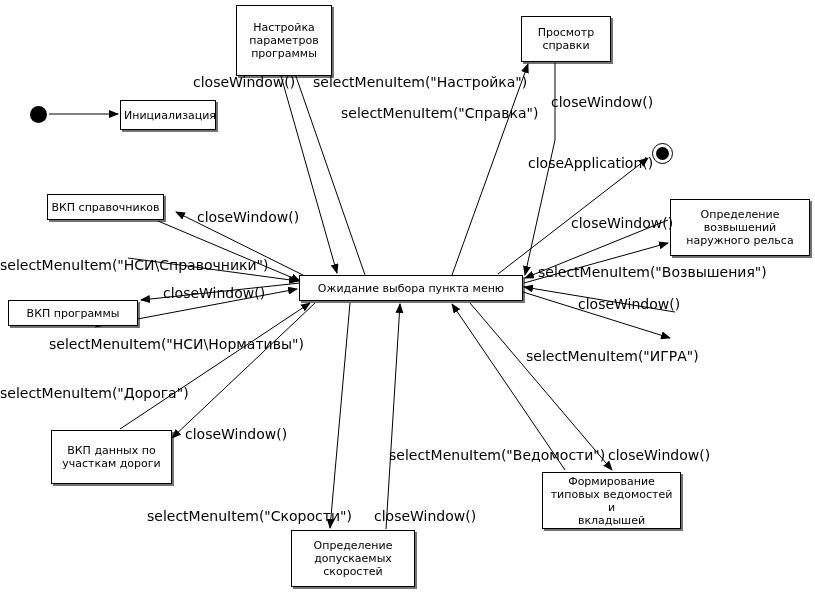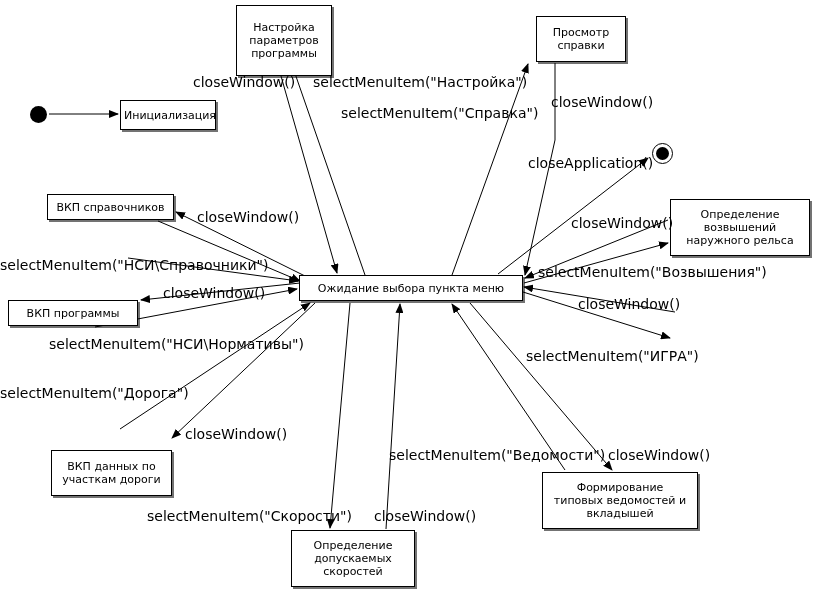--- a/index.html
+++ b/index.html
@@ -131,39 +131,39 @@
 
   <div class="end-dot-outer" style="left:652px; top:143px;"></div>
   <div class="end-dot-inner" style="left:656px; top:147px;"></div>
 
   <div class="node" style="left:120px; top:100px; width:96px; height:30px;">
     <span>Инициализация</span>
   </div>
   <div class="node" style="left:236px; top:5px; width:96px; height:71px;">
     <span>Настройка<br>параметров<br>программы</span>
   </div>
-  <div class="node" style="left:536px; top:16px; width:90px; height:46px;">
+  <div class="node" style="left:521px; top:16px; width:90px; height:46px;">
     <span>Просмотр<br>справки</span>
   </div>
   <div class="node" style="left:299px; top:275px; width:224px; height:26px;">
     <span>Ожидание выбора пункта меню</span>
   </div>
-  <div class="node" style="left:47px; top:194px; width:127px; height:26px;">
+  <div class="node" style="left:47px; top:194px; width:117px; height:26px;">
     <span>ВКП справочников</span>
   </div>
   <div class="node" style="left:8px; top:300px; width:130px; height:26px;">
     <span>ВКП программы</span>
   </div>
-  <div class="node" style="left:51px; top:450px; width:121px; height:46px;">
+  <div class="node" style="left:51px; top:430px; width:121px; height:54px;">
     <span>ВКП данных по<br>участкам дороги</span>
   </div>
   <div class="node" style="left:291px; top:530px; width:124px; height:57px;">
     <span>Определение<br>допускаемых<br>скоростей</span>
   </div>
-  <div class="node" style="left:542px; top:472px; width:156px; height:57px;">
+  <div class="node" style="left:542px; top:472px; width:139px; height:57px;">
     <span>Формирование<br>типовых ведомостей и<br>вкладышей</span>
   </div>
   <div class="node" style="left:670px; top:199px; width:140px; height:57px;">
     <span>Определение<br>возвышений<br>наружного рельса</span>
   </div>
 
   <div class="label" style="left:193px; top:76px;">closeWindow()</div>
   <div class="label" style="left:313px; top:76px;">selectMenuItem("Настройка")</div>
   <div class="label" style="left:341px; top:107px;">selectMenuItem("Справка")</div>
   <div class="label" style="left:551px; top:96px;">closeWindow()</div>

